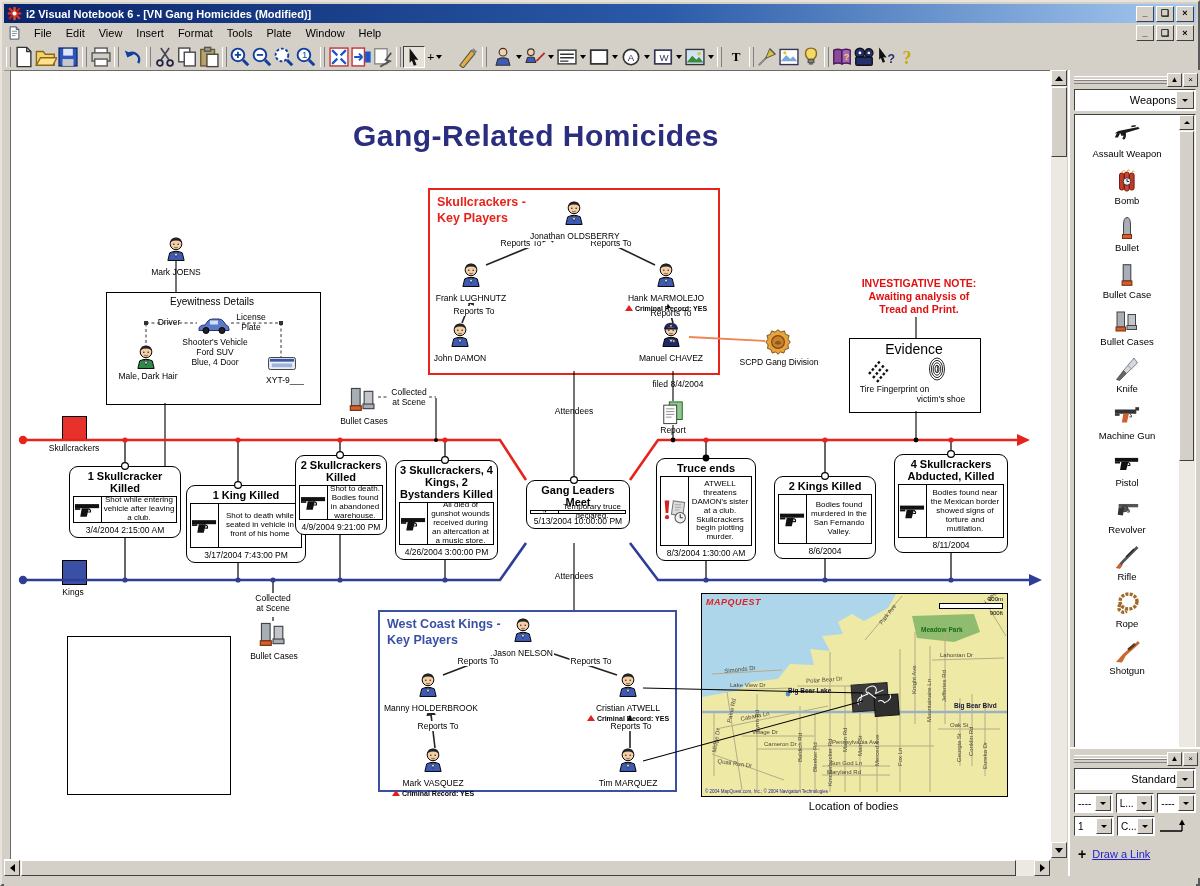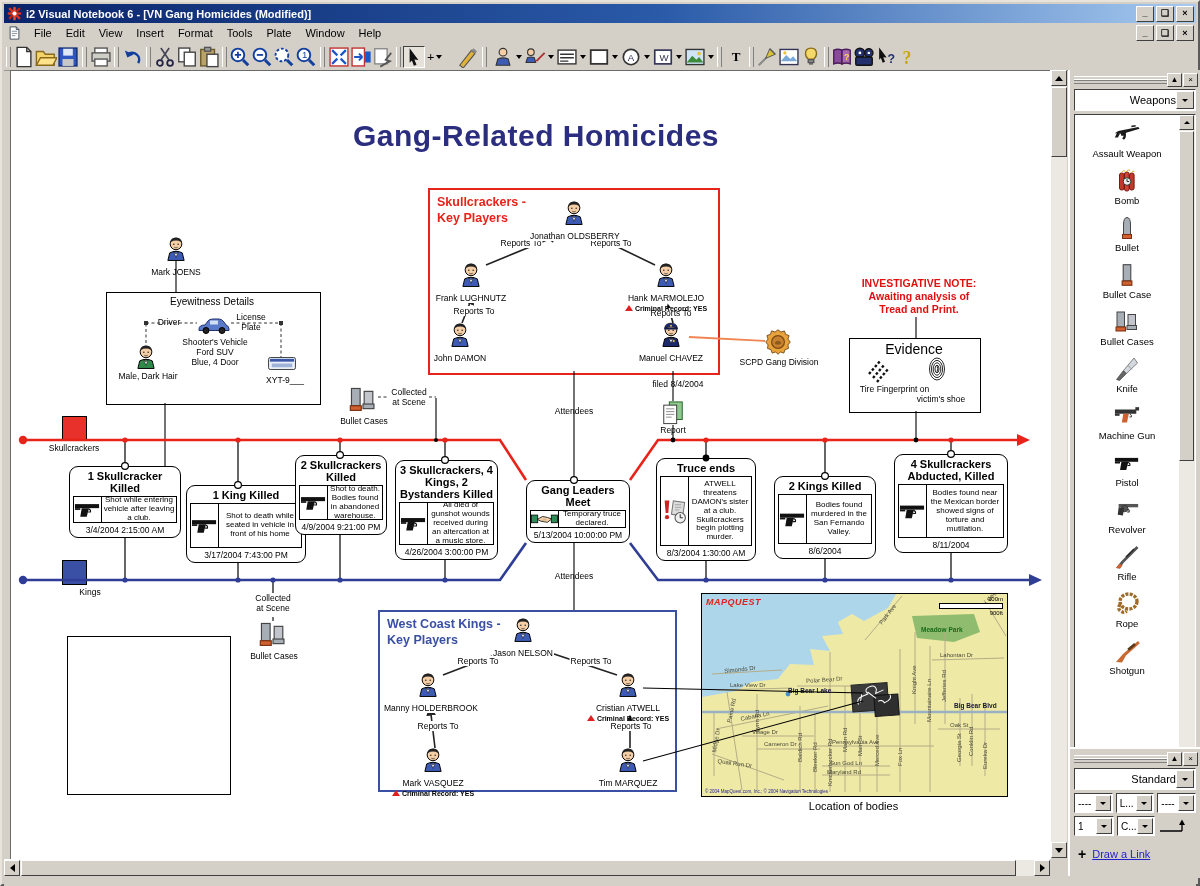--- a/index.html
+++ b/index.html
@@ -650,21 +650,21 @@
             <path d="M9 10 q1.6 2.6 0 6"></path>
           </g>
         </svg>
       </div>
     <div class="lbl" style="left:892px;top:313px">Fingerprint on</div>
     <div class="lbl" style="left:930px;top:323px">victim's shoe</div>
 
     <div class="node-sq" style="left:51px;top:345px;background:#e8312a"></div>
     <div class="lbl" style="left:63px;top:372px">Skullcrackers</div>
     <div class="node-sq" style="left:51px;top:489px;background:#3a50a5"></div>
-    <div class="lbl" style="left:79px;top:516px">Kings</div>
+    <div class="lbl" style="left:62px;top:516px">Kings</div>
 
     <div class="icon-abs" style="left:337px;top:315px;width:30px;height:28px">
         <svg viewBox="0 0 26 24" style="width: 100%; height: 100%; display: block;">
           <rect x="3" y="2" width="7.5" height="15" fill="#a8aeb6" stroke="#444"></rect>
           <rect x="2" y="17" width="9.5" height="4" fill="#d06030" stroke="#7a3010"></rect>
           <rect x="14" y="4.5" width="7.5" height="13.5" fill="#c2c6cc" stroke="#444"></rect>
           <rect x="13" y="15.5" width="9.5" height="4" fill="#a8aeb6" stroke="#444"></rect>
         </svg>
       </div>
     <div class="lbl" style="left:353px;top:345px">Bullet Cases</div>
@@ -734,21 +734,21 @@
               <rect x="1" y="3.5" width="25" height="4.2" fill="#111"></rect>
               <rect x="1" y="7.7" width="5.5" height="1.8" fill="#111"></rect>
               <path d="M8 7.7 L15.5 7.7 L13.2 16.5 L6.5 16.5 Z" fill="#111"></path>
               <path d="M15 8.5 q2.8 0.8 2 3.2 l-2.4 0" fill="none" stroke="#111" stroke-width="1.2"></path>
             </svg>
           </div>
         <div class="evt-d">All died of gunshot wounds received during an altercation at a music store.</div>
         </div>
       <div class="evt-date">4/26/2004 3:00:00 PM</div>
     </div>
-    <div class="evt" style="left:515px;top:409px;width:104px;height:63px">
+    <div class="evt" style="left:515px;top:409px;width:104px;height:49px">
       <div class="evt-t">Gang Leaders Meet</div>
       <div class="evt-b">
           <div class="evt-i">
             <svg viewBox="0 0 28 16" style="width: 100%; height: 100%; display: block;">
               <rect x="0.5" y="4" width="6.5" height="8" fill="#2e8b57" stroke="#000" stroke-width="0.8"></rect>
               <rect x="21" y="4" width="6.5" height="8" fill="#2e8b57" stroke="#000" stroke-width="0.8"></rect>
               <path d="M6.5 8.5 L12 5.5 L17 6.5 L21.5 8 L17 11.5 L10.5 10.5 Z" fill="#f6cfa6" stroke="#000" stroke-width="0.8"></path>
               <path d="M12 8 l4 1 M11 9.5 l4 1" stroke="#a97" stroke-width="0.6"></path>
             </svg>
           </div>

